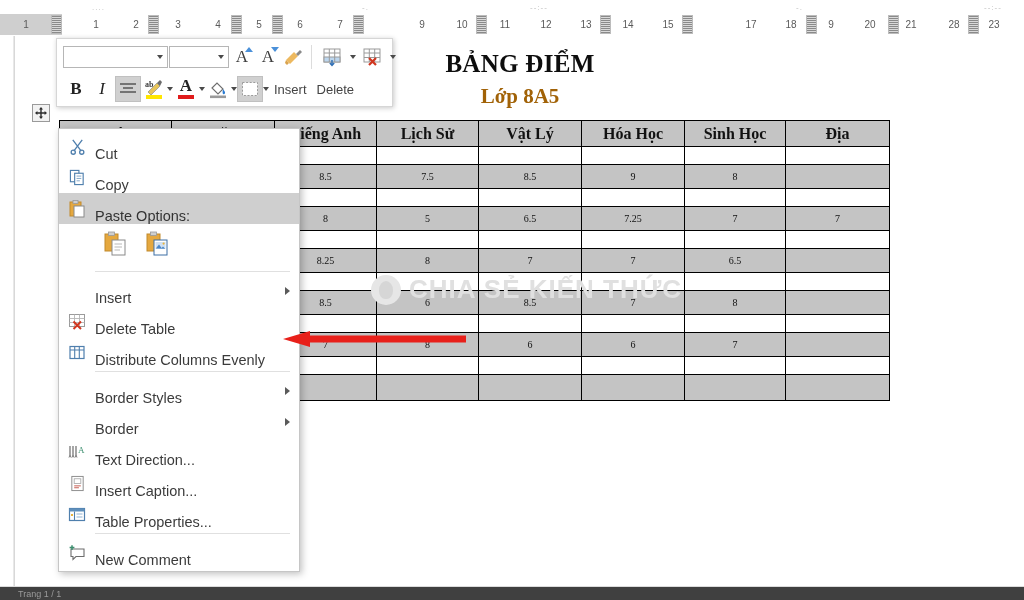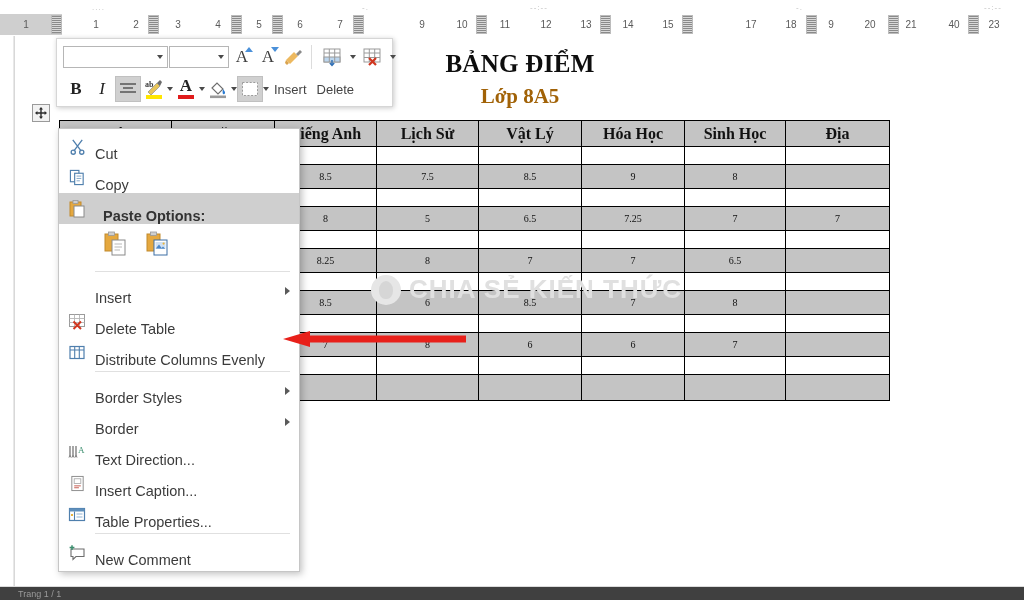--- a/index.html
+++ b/index.html
@@ -180,21 +180,21 @@
   }
   .ctx-item.hl { background: #cfcfcf; }
   .ctx-icon {
     width: 36px; height: 31px; display: flex; align-items: center;
     justify-content: center; flex: 0 0 36px;
   }
   .ctx-text {
     font-family: "Liberation Sans", sans-serif;
     font-size: 14.5px; color: #3b3b3b; white-space: nowrap;
   }
-  .ctx-text.bold { font-weight: bold; color: #333; margin-left: 8px; }
+  .ctx-text.bold { font-weight: normal; color: #333; }
   .ctx-sub {
     position: absolute; right: 9px; top: 12px;
     width: 0; height: 0; border-top: 4px solid transparent;
     border-bottom: 4px solid transparent; border-left: 5px solid #5a5a5a;
   }
   .ctx-sep { height: 1px; background: #e0e0e0; margin: 3px 9px 3px 36px; }
   .ctx-paste-row { height: 44px; display: flex; align-items: center; padding-left: 44px; gap: 16px; }
   .paste-chip { width: 26px; height: 30px; position: relative; }
 
   
@@ -242,21 +242,21 @@
       <span class="ruler-tick" style="left:487px;width:36px;">11</span>
       <span class="ruler-tick" style="left:528px;width:36px;">12</span>
       <span class="ruler-tick" style="left:568px;width:36px;">13</span>
       <span class="ruler-tick" style="left:610px;width:36px;">14</span>
       <span class="ruler-tick" style="left:650px;width:36px;">15</span>
       <span class="ruler-tick" style="left:733px;width:36px;">17</span>
       <span class="ruler-tick" style="left:773px;width:36px;">18</span>
       <span class="ruler-tick" style="left:818px;width:26px;">9</span>
       <span class="ruler-tick" style="left:852px;width:36px;">20</span>
       <span class="ruler-tick" style="left:893px;width:36px;">21</span>
-      <span class="ruler-tick" style="left:936px;width:36px;">40</span>
+      <span class="ruler-tick" style="left:936px;width:36px;">28</span>
       <span class="ruler-tick" style="left:976px;width:36px;">23</span>
 
       <div class="ruler-tab" style="left:51px;"></div>
       <div class="ruler-tab" style="left:148px;"></div>
       <div class="ruler-tab" style="left:231px;"></div>
       <div class="ruler-tab" style="left:272px;"></div>
       <div class="ruler-tab" style="left:353px;"></div>
       <div class="ruler-tab" style="left:476px;"></div>
       <div class="ruler-tab" style="left:600px;"></div>
       <div class="ruler-tab" style="left:682px;"></div>

